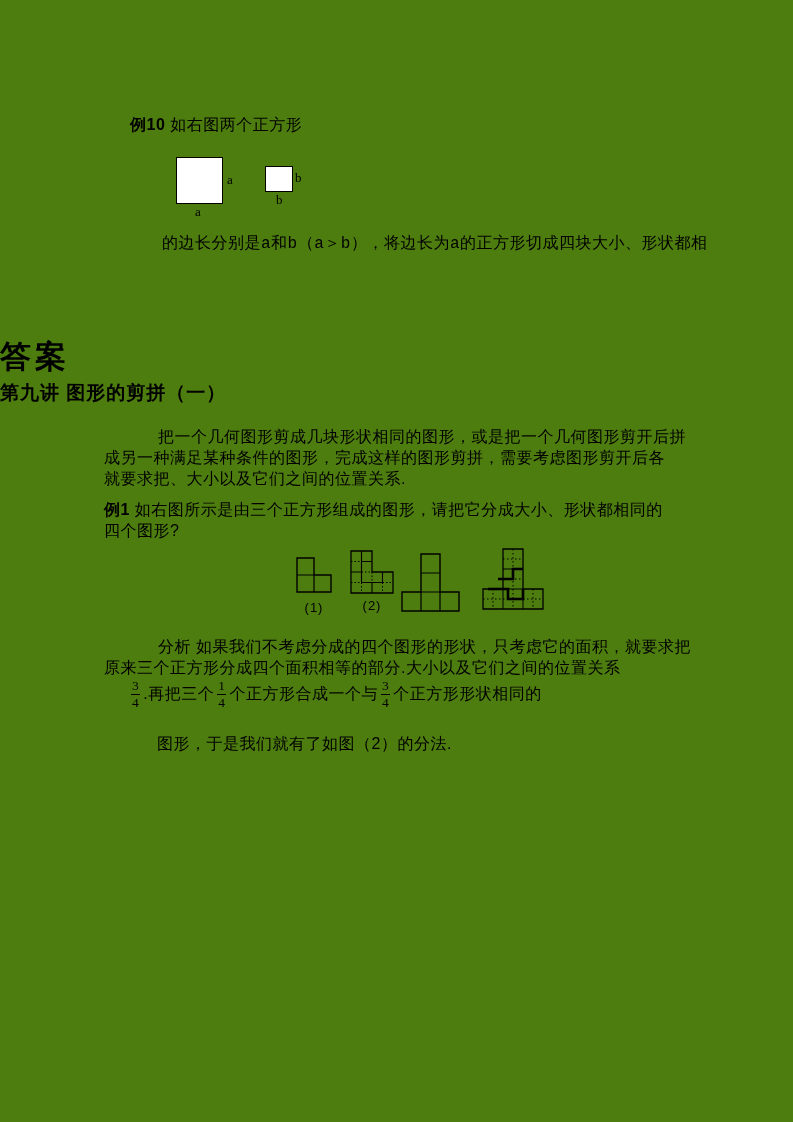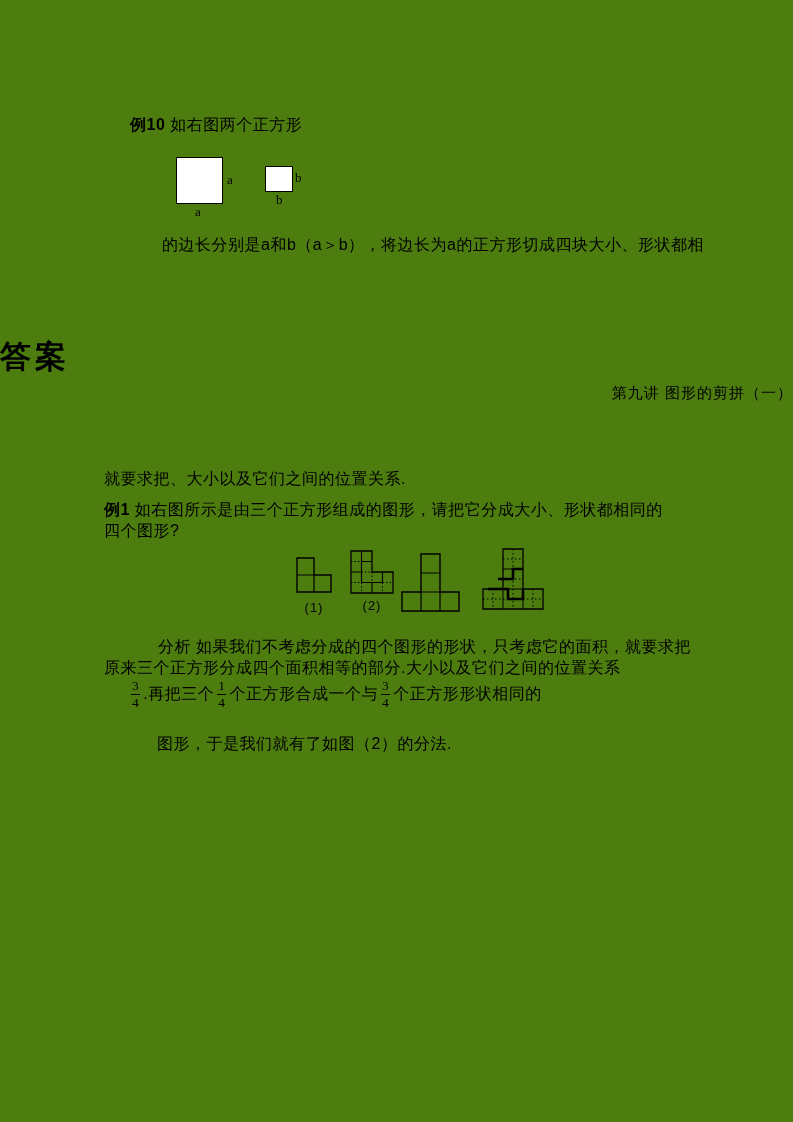--- a/index.html
+++ b/index.html
@@ -20,21 +20,21 @@
     color:#000;
   }
   .b{font-weight:bold;}
   .title{
     position:absolute;left:0;width:100%;
     text-align:left;font-weight:bold;font-size:31px;line-height:34px;
     letter-spacing:4px;
   }
   .subtitle{
     position:absolute;left:0;width:100%;
-    text-align:right;font-weight:normal;font-size:15px;line-height:22px;
+    text-align:left;font-weight:bold;font-size:19px;line-height:22px;
     letter-spacing:1px;
   }
   .sq{position:absolute;border:1px solid #000;background:#fff;}
   .lbl{
     position:absolute;font-family:"Liberation Serif",serif;
     font-size:13px;line-height:13px;color:#000;
   }
   .figlabel{
     position:absolute;text-align:center;
     font-size:13px;line-height:15px;color:#000;letter-spacing:1px;
@@ -58,25 +58,27 @@
 
   <div class="line" style="left:130px;top:114px;"><span class="b">例10</span><span> </span><span>如右图两个正方形</span></div>
 
   <div class="sq" style="left:176px;top:157px;width:45px;height:45px;"></div>
   <div class="lbl" style="left:227px;top:173px;">a</div>
   <div class="lbl" style="left:195px;top:205px;">a</div>
   <div class="sq" style="left:265px;top:166px;width:26px;height:24px;"></div>
   <div class="lbl" style="left:295px;top:171px;">b</div>
   <div class="lbl" style="left:276px;top:193px;">b</div>
 
-  <div class="line" style="left:162px;top:234px;">的边长分别是a和b（a＞b），将边长为a的正方形切成四块大小、形状都相</div>
+  <div class="line" style="left:162px;top:234px;font-family:Liberation Mono, monospace;">的边长分别是a和b（a＞b），将边长为a的正方形切成四块大小、形状都相</div>
 
   <div class="title" style="top:340px;">答案</div>
   <div class="subtitle" style="top:382px;">第九讲 图形的剪拼（一）</div>
 
+  <div class="line" style="left:158px;top:426px;">把一个几何图形剪成几块形状相同的图形，或是把一个几何图形剪开后拼</div>
+  <div class="line" style="left:104px;top:447px;">成另一种满足某种条件的图形，完成这样的图形剪拼，需要考虑图形剪开后各</div>
   <div class="line" style="left:104px;top:468px;">就要求把、大小以及它们之间的位置关系.</div>
 
   <div class="line" style="left:104px;top:499px;text-align:center;"><span class="b">例1</span><span> </span><span>如右图所示是由三个正方形组成的图形，请把它分成大小、形状都相同的</span></div>
   <div class="line" style="left:104px;top:520px;">四个图形?</div>
 
   <svg style="left:296px;top:557px;" width="36" height="36" viewBox="0 0 36 36">
     <path d="M1,1 H18 V18 H35 V35 H1 Z" fill="none" stroke="#000" stroke-width="1.4"></path>
     <path d="M1,18 H18 M18,18 V35" fill="none" stroke="#000" stroke-width="1.2"></path>
   </svg>
   <div class="figlabel" style="left:296px;top:600px;width:36px;">(1)</div>

